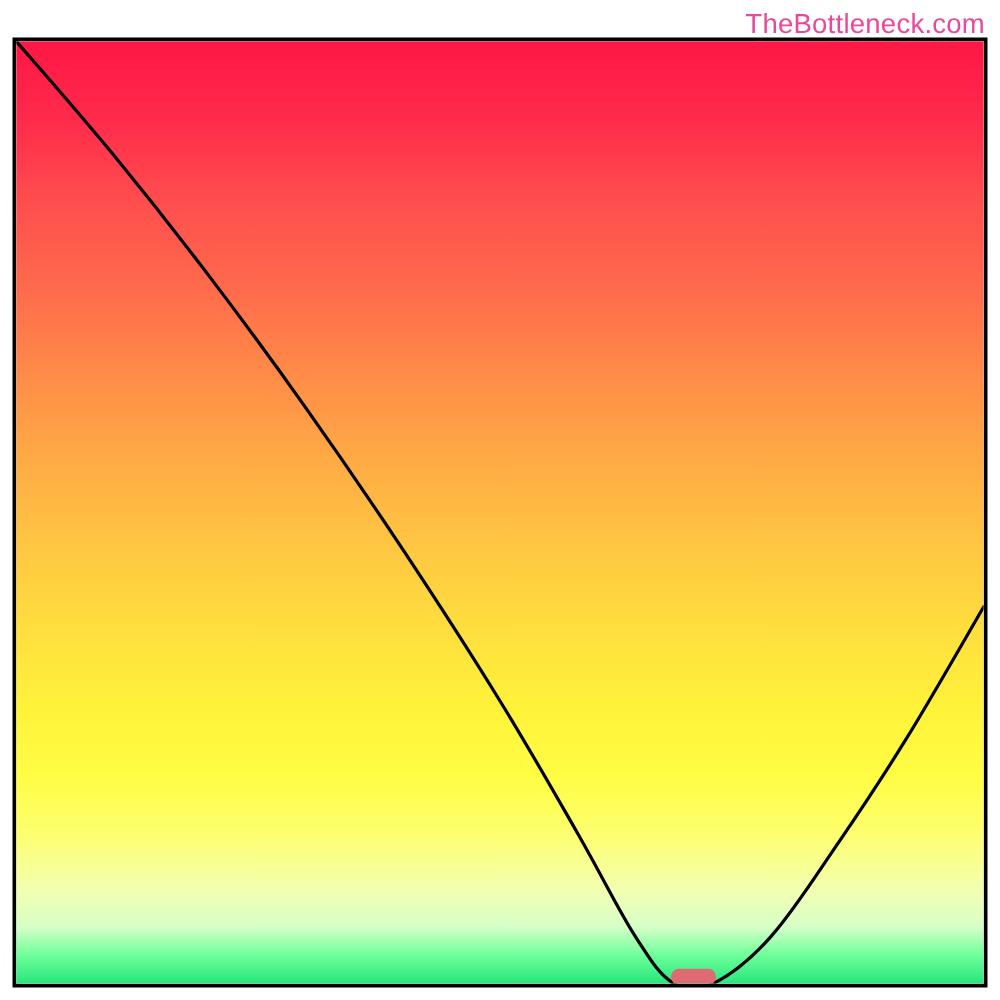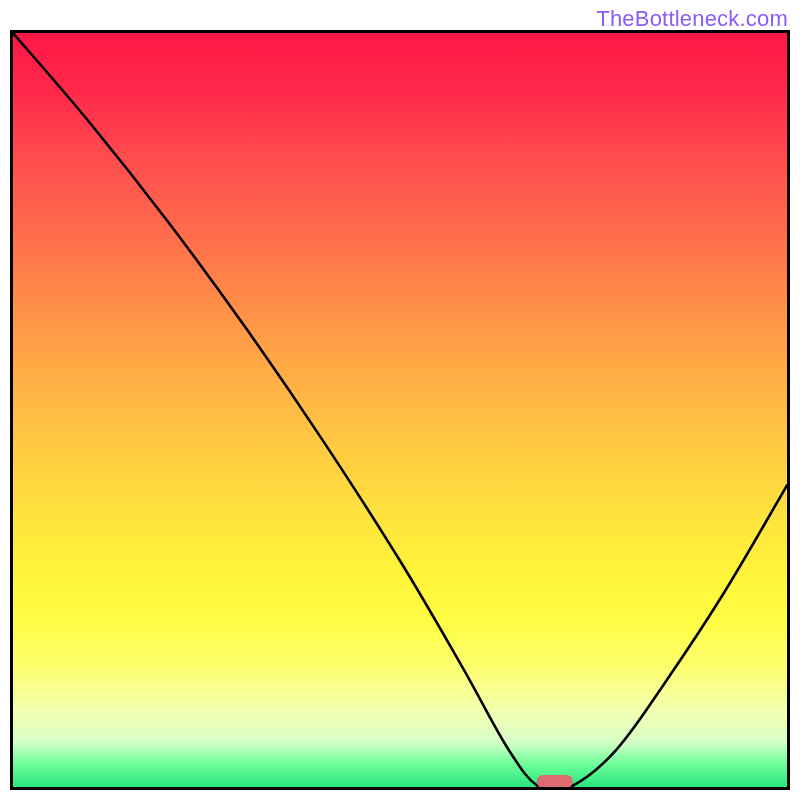--- a/index.html
+++ b/index.html
@@ -7,21 +7,21 @@
     width: 800px;
     height: 800px;
     background: #ffffff;
     position: relative;
     font-family: Arial, sans-serif;
   }
   .watermark {
     position: absolute;
     top: 6px;
     right: 12px;
-    color: #8b5cf6;
+    color: #ec4899;
     font-size: 22px;
     font-weight: 500;
     letter-spacing: 0.2px;
     text-align: center;
   }
   .chart-frame {
     position: absolute;
     top: 30px;
     left: 10px;
     width: 780px;

